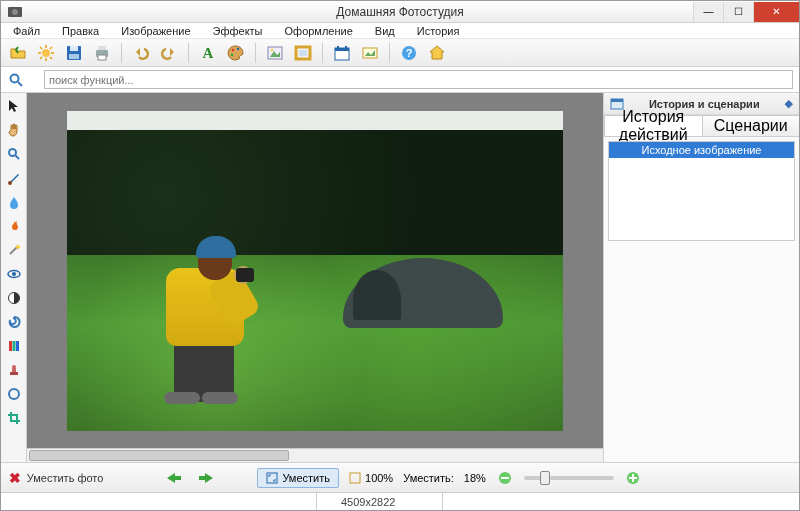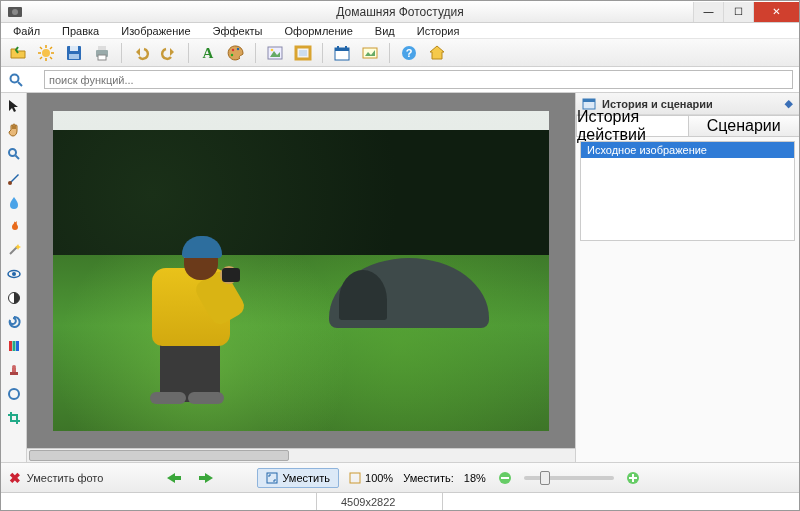--- a/index.html
+++ b/index.html
@@ -36,21 +36,21 @@
 .foot.l { left:18px; } .foot.r { left:56px; }
 .torso { position:absolute; top:36px; left:20px; width:78px; height:78px; background: linear-gradient(#e9c21a,#d2a90f); border-radius: 14px 18px 12px 10px; }
 .arm { position:absolute; top:42px; left:70px; width:36px; height:48px; background:#d9b414; border-radius:10px; transform: rotate(-30deg); }
 .hand { position:absolute; top:34px; left:88px; width:18px; height:18px; background:#c9a060; border-radius:50%; }
 .cup { position:absolute; top:36px; left:90px; width:18px; height:14px; background:#222; border-radius:3px; }
 .head { position:absolute; top:10px; left:52px; width:34px; height:34px; background:#cfa06a; border-radius:50%; }
 .beard { position:absolute; top:26px; left:52px; width:34px; height:22px; background:#6b3a1a; border-radius: 0 0 16px 16px; }
 .hat { position:absolute; top:4px; left:50px; width:40px; height:22px; background:#2d6e9e; border-radius: 20px 20px 4px 4px; }
 .scroll-h { height: 14px; background: #f0f0f0; border-top: 1px solid #ccc; position: relative; }
 .scroll-h .thumb { position:absolute; top:1px; left:2px; width: 260px; height: 11px; background:#cfcfcf; border:1px solid #aaa; border-radius:2px;}
-.right-panel { width: 224px; border-left: 1px solid #d0d0d0; background: #fafafa; display: flex; flex-direction: column; }
+.right-panel { width: 196px; border-left: 1px solid #d0d0d0; background: #fafafa; display: flex; flex-direction: column; text-align: center; }
 .panel-header { height: 22px; display: flex; align-items: center; padding: 0 6px; gap: 6px; border-bottom: 1px solid #d8d8d8; background: linear-gradient(#f6f6f6,#e9e9e9); }
 .panel-header .title { font-weight: bold; color: #333; flex:1; }
 .panel-header .collapse { color:#3a6fb7; cursor:pointer; }
 .tabs { display: flex; height: 22px; border-bottom: 1px solid #ccc; }
 .tab { flex: 1; display: flex; align-items: center; justify-content: center; font-size: 16px; border: 1px solid #ccc; border-bottom: none; background: linear-gradient(#fdfdfd,#ececec); margin-right:-1px; cursor:pointer; }
 .tab.active { background: #fff; font-weight: 500; }
 .history-list { flex: 0 0 100px; background: #fff; border: 1px solid #ccc; margin: 4px; overflow: auto; }
 .history-item { padding: 2px 6px; font-size: 11px; color: #fff; background: #2f7bd6; }
 .bottom-bar { height: 30px; border-top: 1px solid #d0d0d0; display: flex; align-items: center; padding: 0 8px; gap: 10px; background: linear-gradient(#fafafa,#ececec); }
 .del-btn { display:flex; align-items:center; gap:6px; cursor:pointer; color:#333; }

